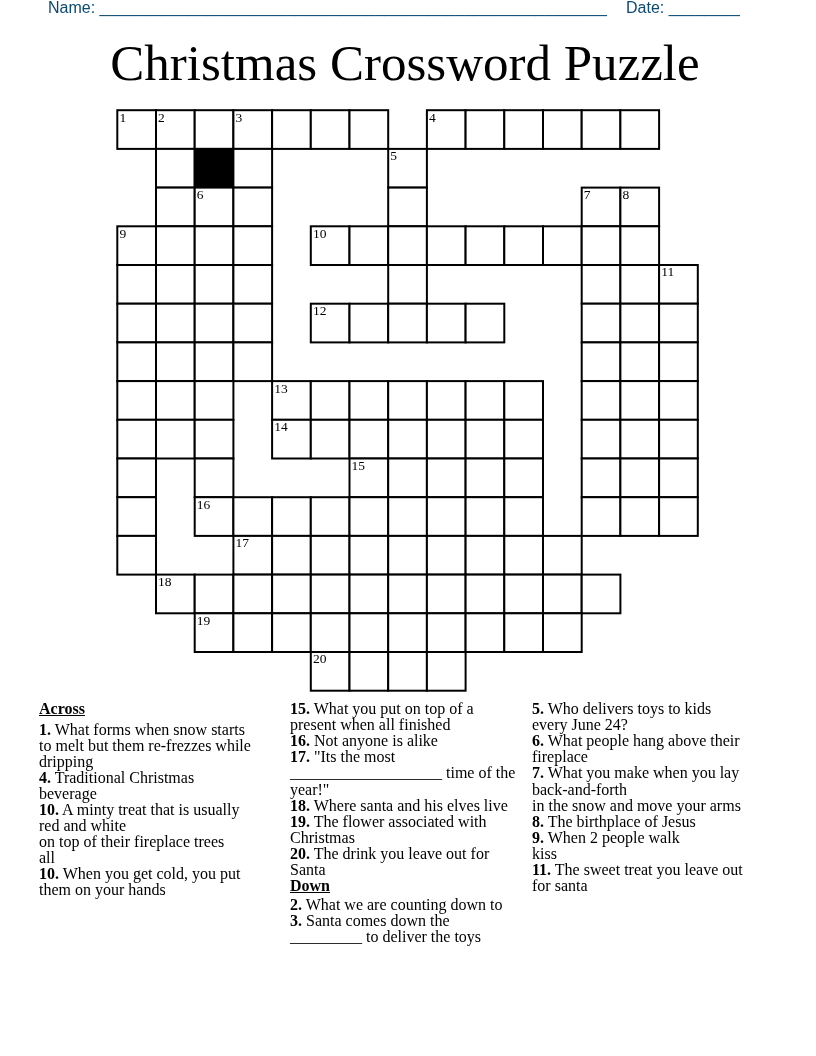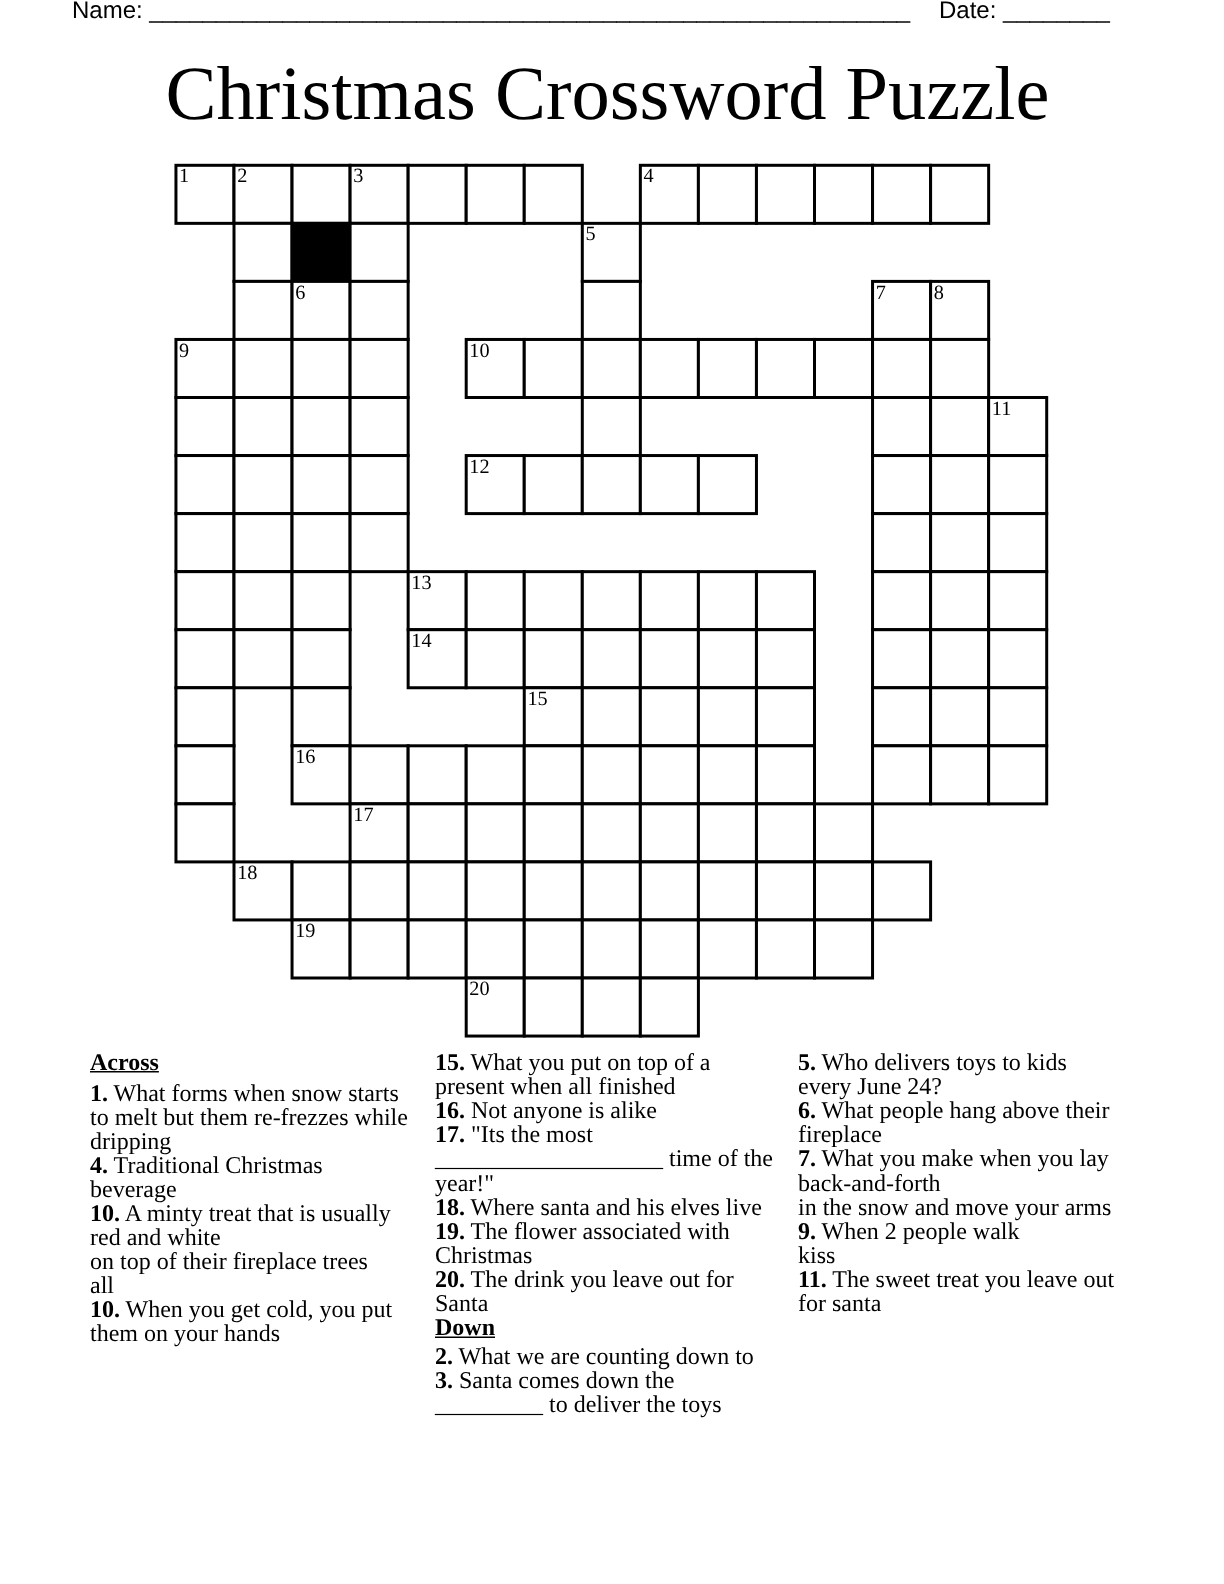--- a/index.html
+++ b/index.html
@@ -1,22 +1,22 @@
 <!DOCTYPE html>
 <html><head><meta charset="utf-8">
 <style>
 html,body{margin:0;padding:0;background:#fff;}
 body{position:relative;width:816px;height:1056px;overflow:hidden;}
-.hdr{position:absolute;top:-1.4px;font-family:"Liberation Sans",sans-serif;font-size:16px;white-space:nowrap;color:#000000;}
+.hdr{position:absolute;top:-1.4px;font-family:"Liberation Sans",sans-serif;font-size:16px;white-space:nowrap;color:#0c4a6e;}
 .title{position:absolute;left:-3px;top:33.6px;width:816px;text-align:center;font-family:"Liberation Serif",serif;font-size:51px;color:#000;white-space:nowrap;}
 .col{position:absolute;top:701.3px;width:240px;font-family:"Liberation Serif",serif;font-size:16px;line-height:16.05px;color:#000;white-space:nowrap;}
 .col b{font-weight:bold;}
 .hd{font-weight:bold;}
 .hu{text-decoration:underline;}
-#c1{left:60px;}
+#c1{left:39px;}
 #c2{left:290px;}
 #c3{left:532px;}
 </style></head>
 <body>
 <div class="hdr" style="left:48px">Name: _________________________________________________________</div>
 <div class="hdr" style="left:626px">Date: ________</div>
 <div class="title">Christmas Crossword Puzzle</div>
 <svg style="position:absolute;left:0;top:0" width="816" height="700">
     <g font-family="Liberation Serif, serif" font-size="13.5" fill="#000">
       <rect x="117.30" y="110.20" width="38.70" height="38.70" fill="#fff" stroke="#000" stroke-width="2"></rect>
@@ -221,16 +221,17 @@
     <div>_________ to deliver the toys</div>
   </div>
 <div class="col" id="c3">
     <div><b>5.</b> Who delivers toys to kids</div>
     <div>every June 24?</div>
     <div><b>6.</b> What people hang above their</div>
     <div>fireplace</div>
     <div><b>7.</b> What you make when you lay</div>
     <div>back-and-forth</div>
     <div>in the snow and move your arms</div>
+    <div><b>8.</b> The birthplace of Jesus</div>
     <div><b>9.</b> When 2 people walk</div>
     <div>kiss</div>
     <div><b>11.</b> The sweet treat you leave out</div>
     <div>for santa</div>
   </div>
 </body></html>

